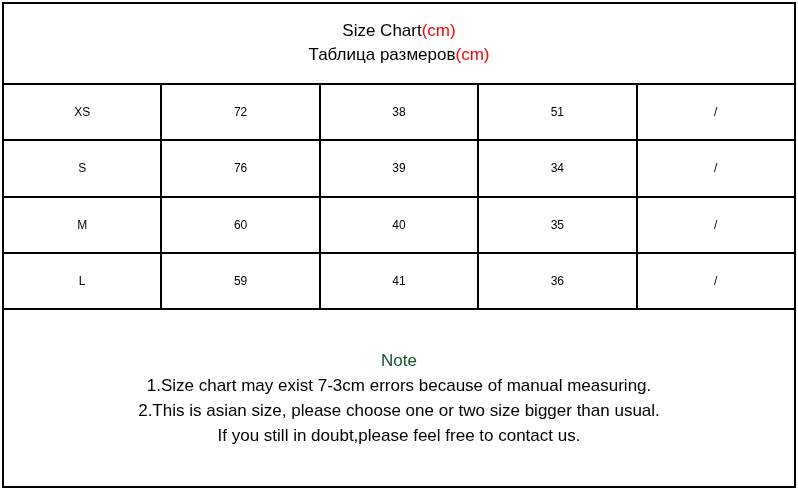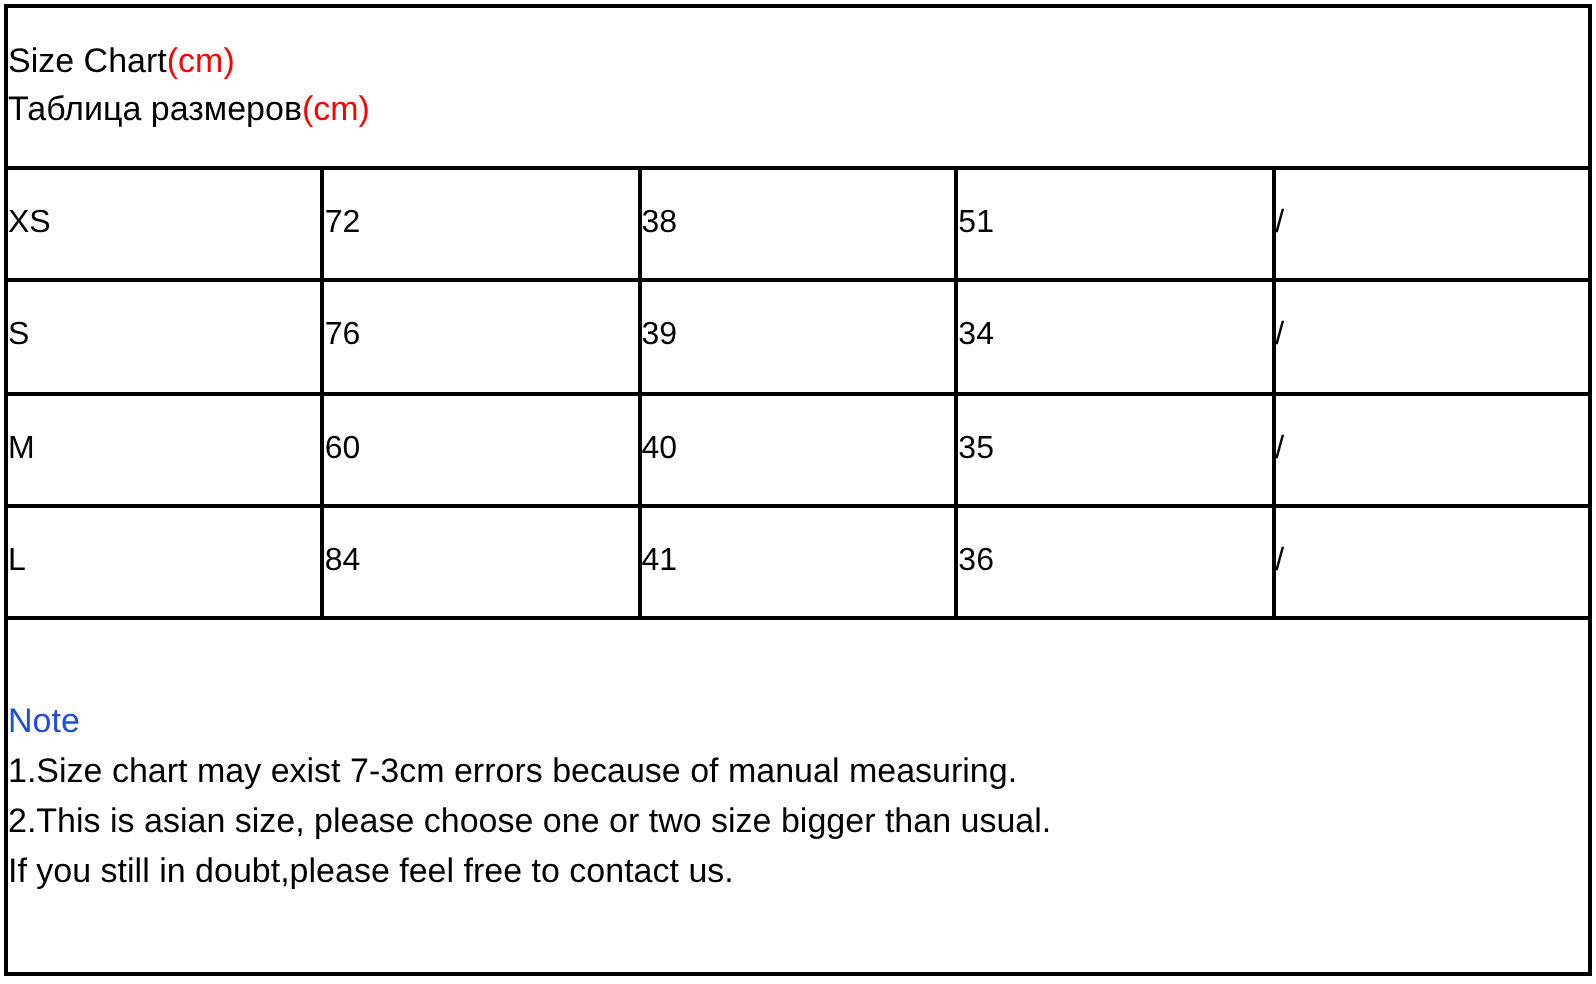--- a/index.html
+++ b/index.html
@@ -17,38 +17,38 @@
     background: #ffffff;
   }
   table.size-chart {
     width: 794px;
     height: 486px;
     border-collapse: collapse;
     table-layout: fixed;
   }
   table.size-chart td, table.size-chart th {
     border: 2px solid #000000;
-    text-align: left;
+    text-align: center;
     vertical-align: middle;
     font-weight: normal;
     padding: 0;
   }
   col.c { width: 20%; }
   .title-cell {
     height: 58px;
     font-size: 17px;
     line-height: 24px;
   }
   .header-row th {
     height: 40px;
     font-size: 16px;
   }
   .data-row td {
     height: 40px;
-    font-size: 16px;
+    font-size: 12px;
   }
   .note-cell {
     height: 130px;
     font-size: 17px;
     line-height: 25px;
   }
   .red { color: #ff0000; }
 </style>
 </head>
 <body>
@@ -85,28 +85,28 @@
       </tr>
       <tr class="data-row">
         <td>M</td>
         <td>60</td>
         <td>40</td>
         <td>35</td>
         <td>/</td>
       </tr>
       <tr class="data-row">
         <td>L</td>
-        <td>84</td>
+        <td>59</td>
         <td>41</td>
         <td>36</td>
         <td>/</td>
       </tr>
       <tr>
         <td class="note-cell" colspan="5">
-          <div class="red" style="color: #1d4ed8;">Note</div>
+          <div class="red" style="color: #14532d;">Note</div>
           <div>1.Size chart may exist 7-3cm errors because of manual measuring.</div>
           <div>2.This is asian size, please choose one or two size bigger than usual.</div>
           <div>If you still in doubt,please feel free to contact us.</div>
         </td>
       </tr>
     </tbody>
   </table>
 </div>
 
 </body></html>

